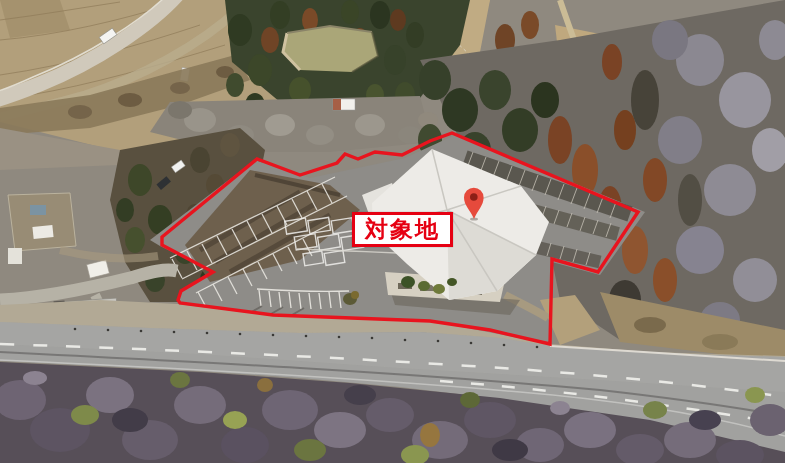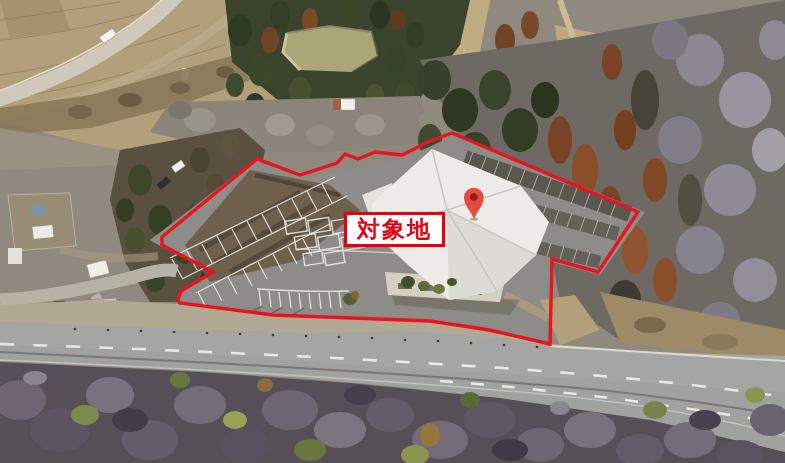--- a/index.html
+++ b/index.html
@@ -2,21 +2,21 @@
 <html><head>
 <meta charset="utf-8">
 <style>
   html,body{margin:0;padding:0;background:#222;}
   .stage{
     position:relative;width:785px;height:463px;overflow:hidden;
     background:#8f897f;font-family:"Liberation Sans","DejaVu Sans",sans-serif;
   }
   .stage svg{position:absolute;left:0;top:0;display:block;}
   .site-label{
-    position:absolute;left:344px;top:212px;width:95px;height:29px;
+    position:absolute;left:352px;top:212px;width:95px;height:29px;
     background:#ffffff;border:3px solid #e60012;color:#e60012;
     display:flex;align-items:center;justify-content:center;
     font-size:23px;font-weight:bold;letter-spacing:2px;
     box-shadow:0 0 1px rgba(0,0,0,.35);
     white-space:nowrap;
   }
 </style>
 </head>
 <body>
 

